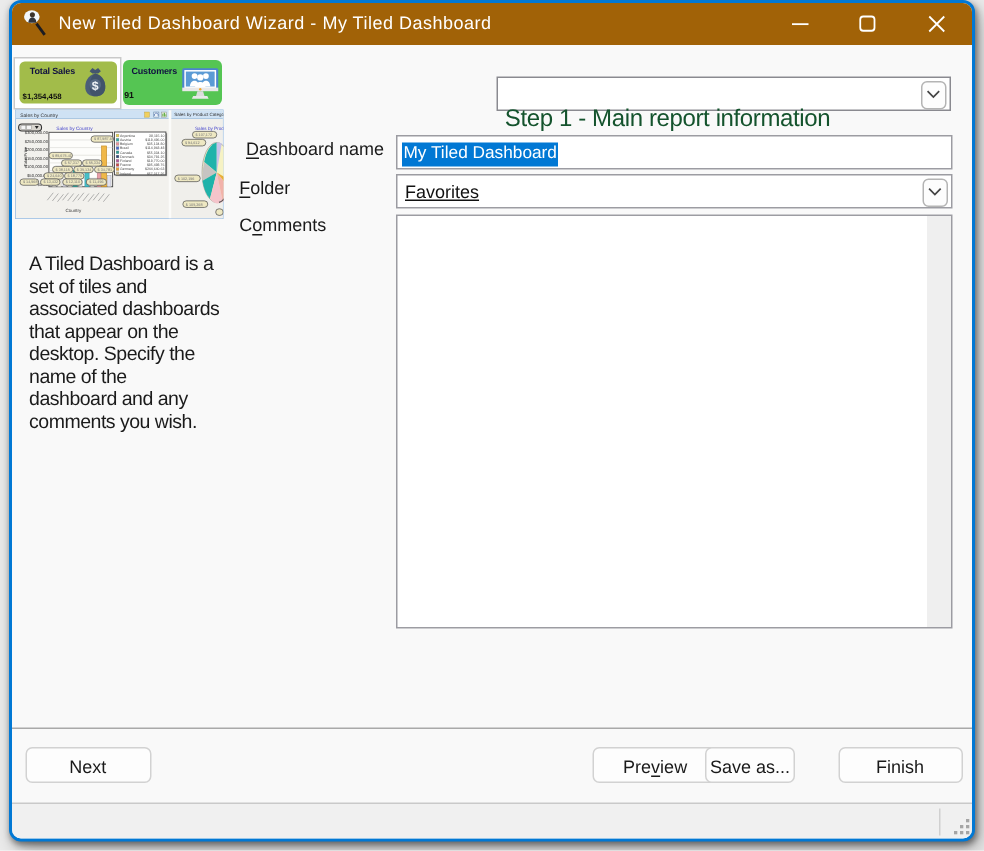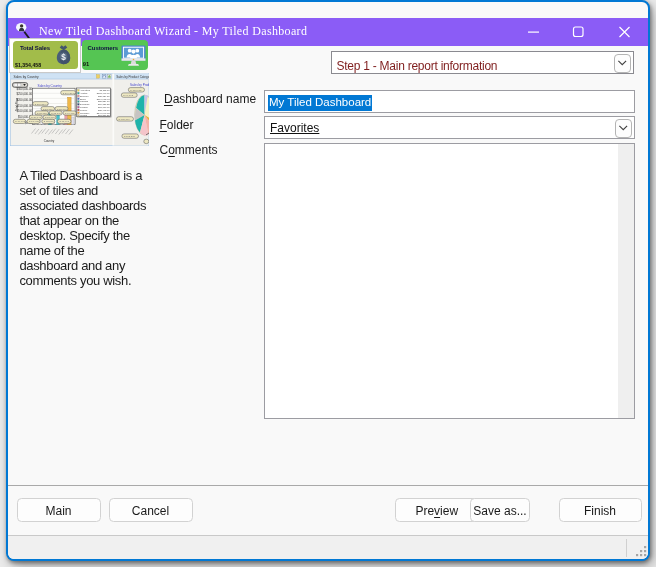--- a/index.html
+++ b/index.html
@@ -5,23 +5,22 @@
   * { margin:0; padding:0; box-sizing:border-box; }
   html,body { width:656px; height:567px; overflow:hidden; }
   body { background:#ececec; font-family:"Liberation Sans", sans-serif; position:relative; }
   #win {
     position:absolute; left:6px; top:0px; width:644px; height:561px;
     border:2px solid #0178d4; border-radius:8px; background:#f9f9f9;
     overflow:hidden;
     box-shadow: 1px 2px 4px rgba(0,0,0,0.45), 4px 6px 14px rgba(0,0,0,0.28);
   }
   #titlebar {
-    position:absolute; left:0; top:16px; width:640px; height:28px; background:#8b5cf6;
+    position:absolute; left:0; top:0; width:640px; height:28px; background:#a16207;
     color:#fff;
-    font-family:Liberation Serif, serif;
   }
   #title-text {
     position:absolute; left:31px; top:5.8px; font-size:12px; letter-spacing:0.34px; color:#fff; white-space:pre;
   }
   .cap { position:absolute; top:0; height:28px; width:30px; }
   .abs { position:absolute; }
   .lbl { position:absolute; font-size:12px; color:#1a1a1a; white-space:pre; }
   .lbl u, .btn u { text-decoration:underline; text-underline-offset:1.5px; }
   .field { position:absolute; background:#fff; border:1px solid #9c9ca2; }
   .combo-btn {
@@ -252,21 +251,21 @@
     </g>
     <g font-size="2.5" fill="#777">
       <text x="120.3" y="17.8">$ 107,172</text>
       <text x="113.3" y="23.1">$ 94,612</text>
       <text x="108.5" y="46.9">$ 102,196</text>
       <text x="113.9" y="64.1">$ 105,268</text>
     </g>
   </svg>
 
   <div class="field" style="left:322.5px;top:49px;width:303.5px;height:23px;border-color:#8a8a90;">
-    <div style="position:absolute;left:5px;top:7px;font-size:12px;letter-spacing:-0.25px;color:#7f1d1d;">Step 1 - Main report information</div>
+    <div style="position:absolute;left:5px;top:19px;font-size:16px;letter-spacing:-0.25px;color:#14532d;">Step 1 - Main report information</div>
     <div class="combo-btn" style="top:2px;">
       <svg width="14.5" height="15.5" viewBox="0 0 15 16">
           <path d="M3.5 6 L7.5 10 L11.5 6" fill="none" stroke="#444" stroke-width="1.2"></path>
         </svg>
     </div>
   </div>
 
   <div class="lbl" style="left:156px;top:89.5px;"><u>D</u>ashboard name</div>
   <div class="lbl" style="left:151.5px;top:115.5px;text-align:center;"><u>F</u>older</div>
   <div class="lbl" style="left:151.5px;top:140.5px;">C<u>o</u>mments</div>
@@ -285,22 +284,21 @@
   </div>
 
   <div class="field" style="left:255.5px;top:140.5px;width:371px;height:276px;">
     <div style="position:absolute;right:0;top:0;width:16px;height:100%;background:#efefef;"></div>
   </div>
 
   <div class="abs" style="left:11.4px;top:165.8px;font-size:13px;letter-spacing:-0.33px;line-height:15.05px;color:#1b1b1b;">A Tiled Dashboard is a<br>set of tiles and<br>associated dashboards<br>that appear on the<br>desktop. Specify the<br>name of the<br>dashboard and any<br>comments you wish.</div>
 
   <div class="abs" style="left:0;top:482.6px;width:640px;height:1.4px;background:#a9a9a9;"></div>
 
-  <div class="btn" style="left:8.5px;width:84px;">Main</div>
-  <div class="btn" style="left:100.5px;width:84px;">Cancel</div>
+  <div class="btn" style="left:8.5px;width:84px;">Next</div>
   <div class="btn" style="left:371px;width:83.5px;margin-left:16px;">Pre<u>v</u>iew</div>
   <div class="btn" style="left:462px;width:60px;">Save as...</div>
   <div class="btn" style="left:550.5px;width:83px;">Finish</div>
 
   <div class="abs" style="left:0;top:533px;width:640px;height:1.2px;background:#c9c9c9;"></div>
   <div class="abs" style="left:0;top:533.5px;width:640px;height:23.5px;background:#f0f0f0;">
     <div style="position:absolute;left:617.5px;top:3px;width:1px;height:18px;background:#d0d0d0;"></div>
     <svg style="position:absolute;right:0.5px;bottom:1.5px" width="12" height="12" viewBox="0 0 12 12">
       <rect x="0" y="8" width="2.2" height="2.2" fill="#a5a5a5"></rect>
       <rect x="4" y="8" width="2.2" height="2.2" fill="#a5a5a5"></rect>

